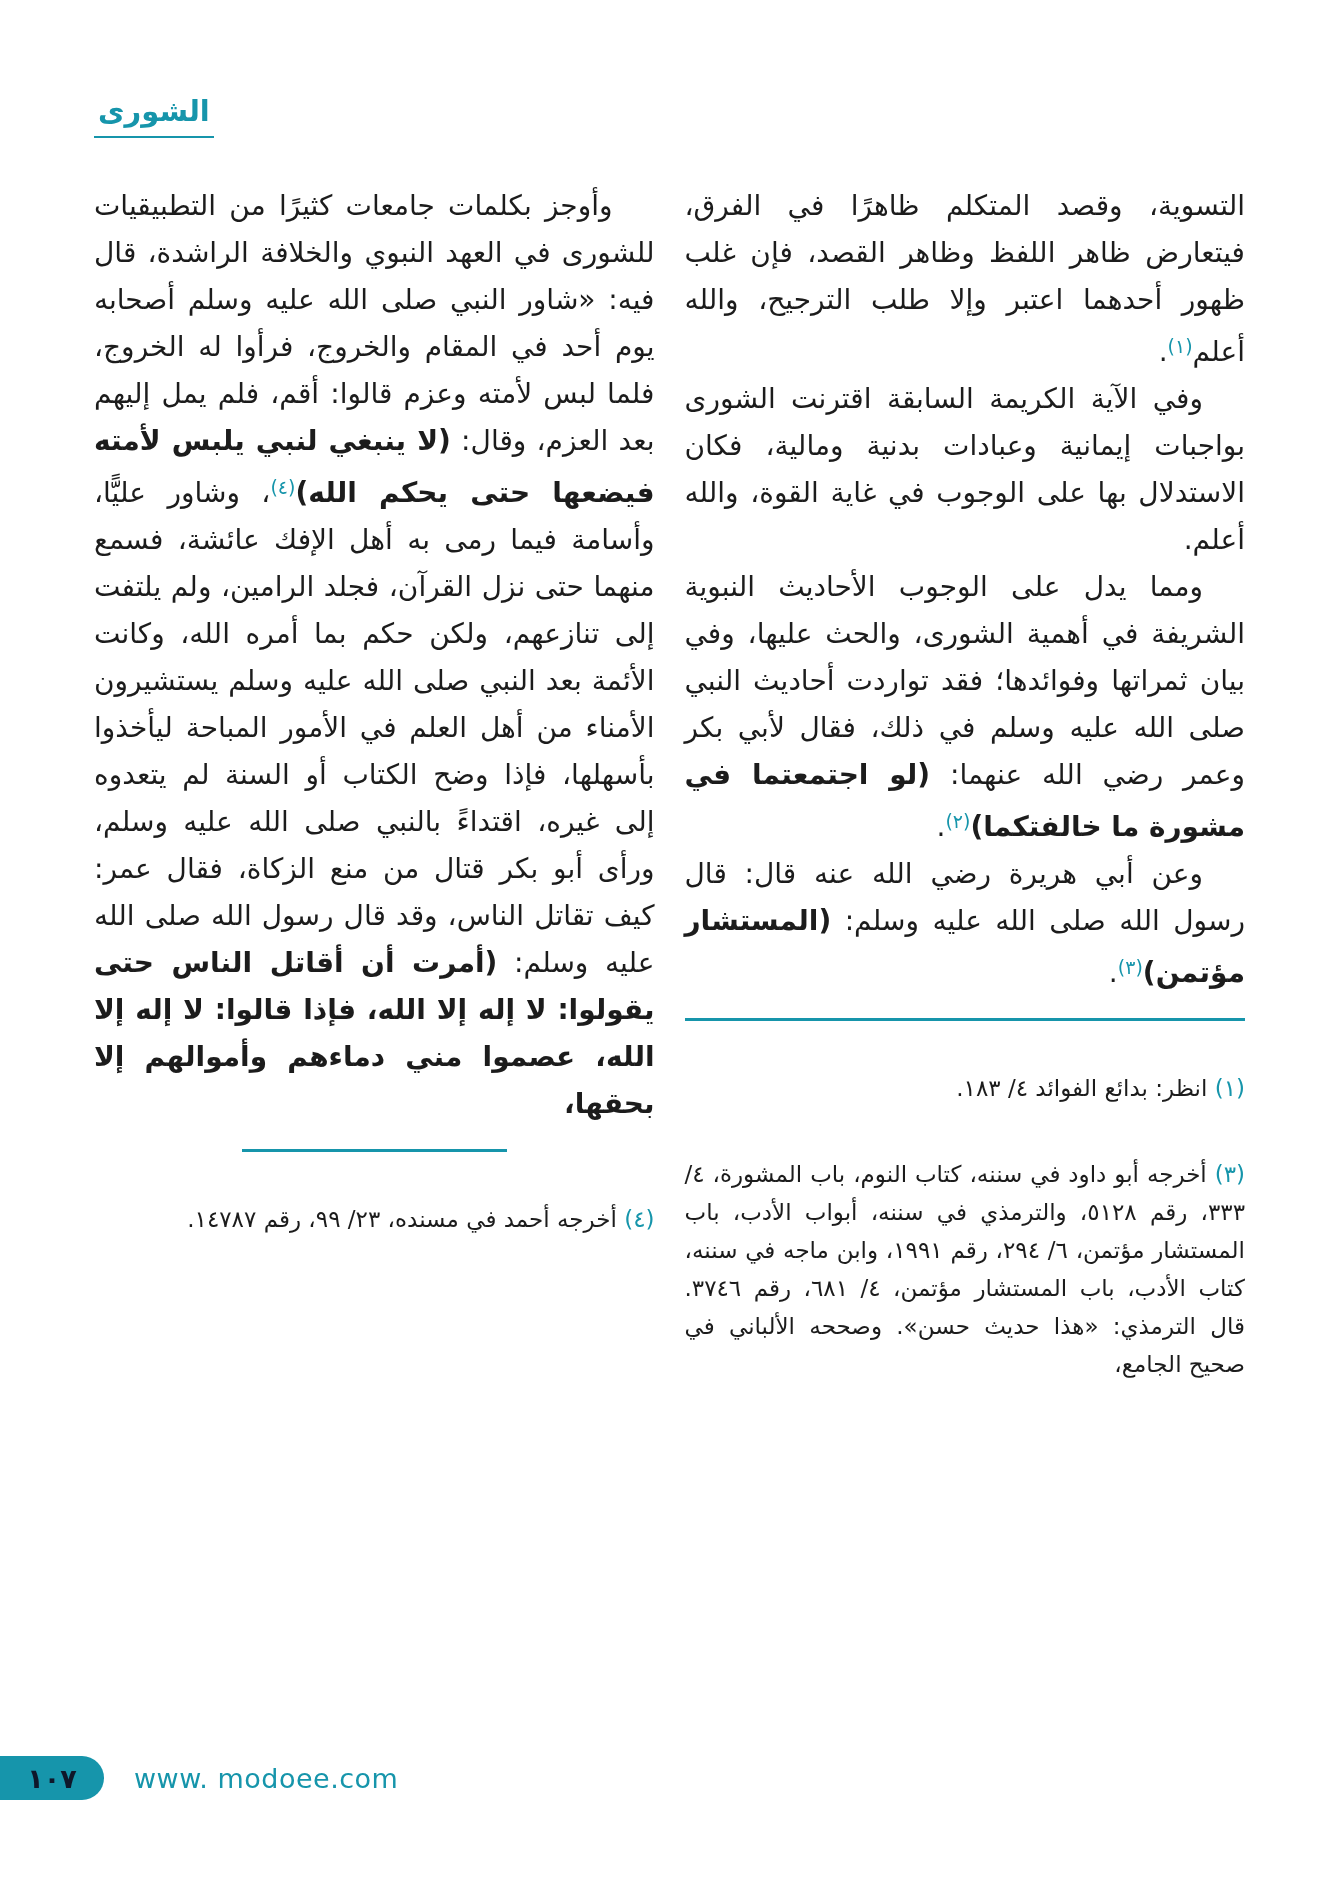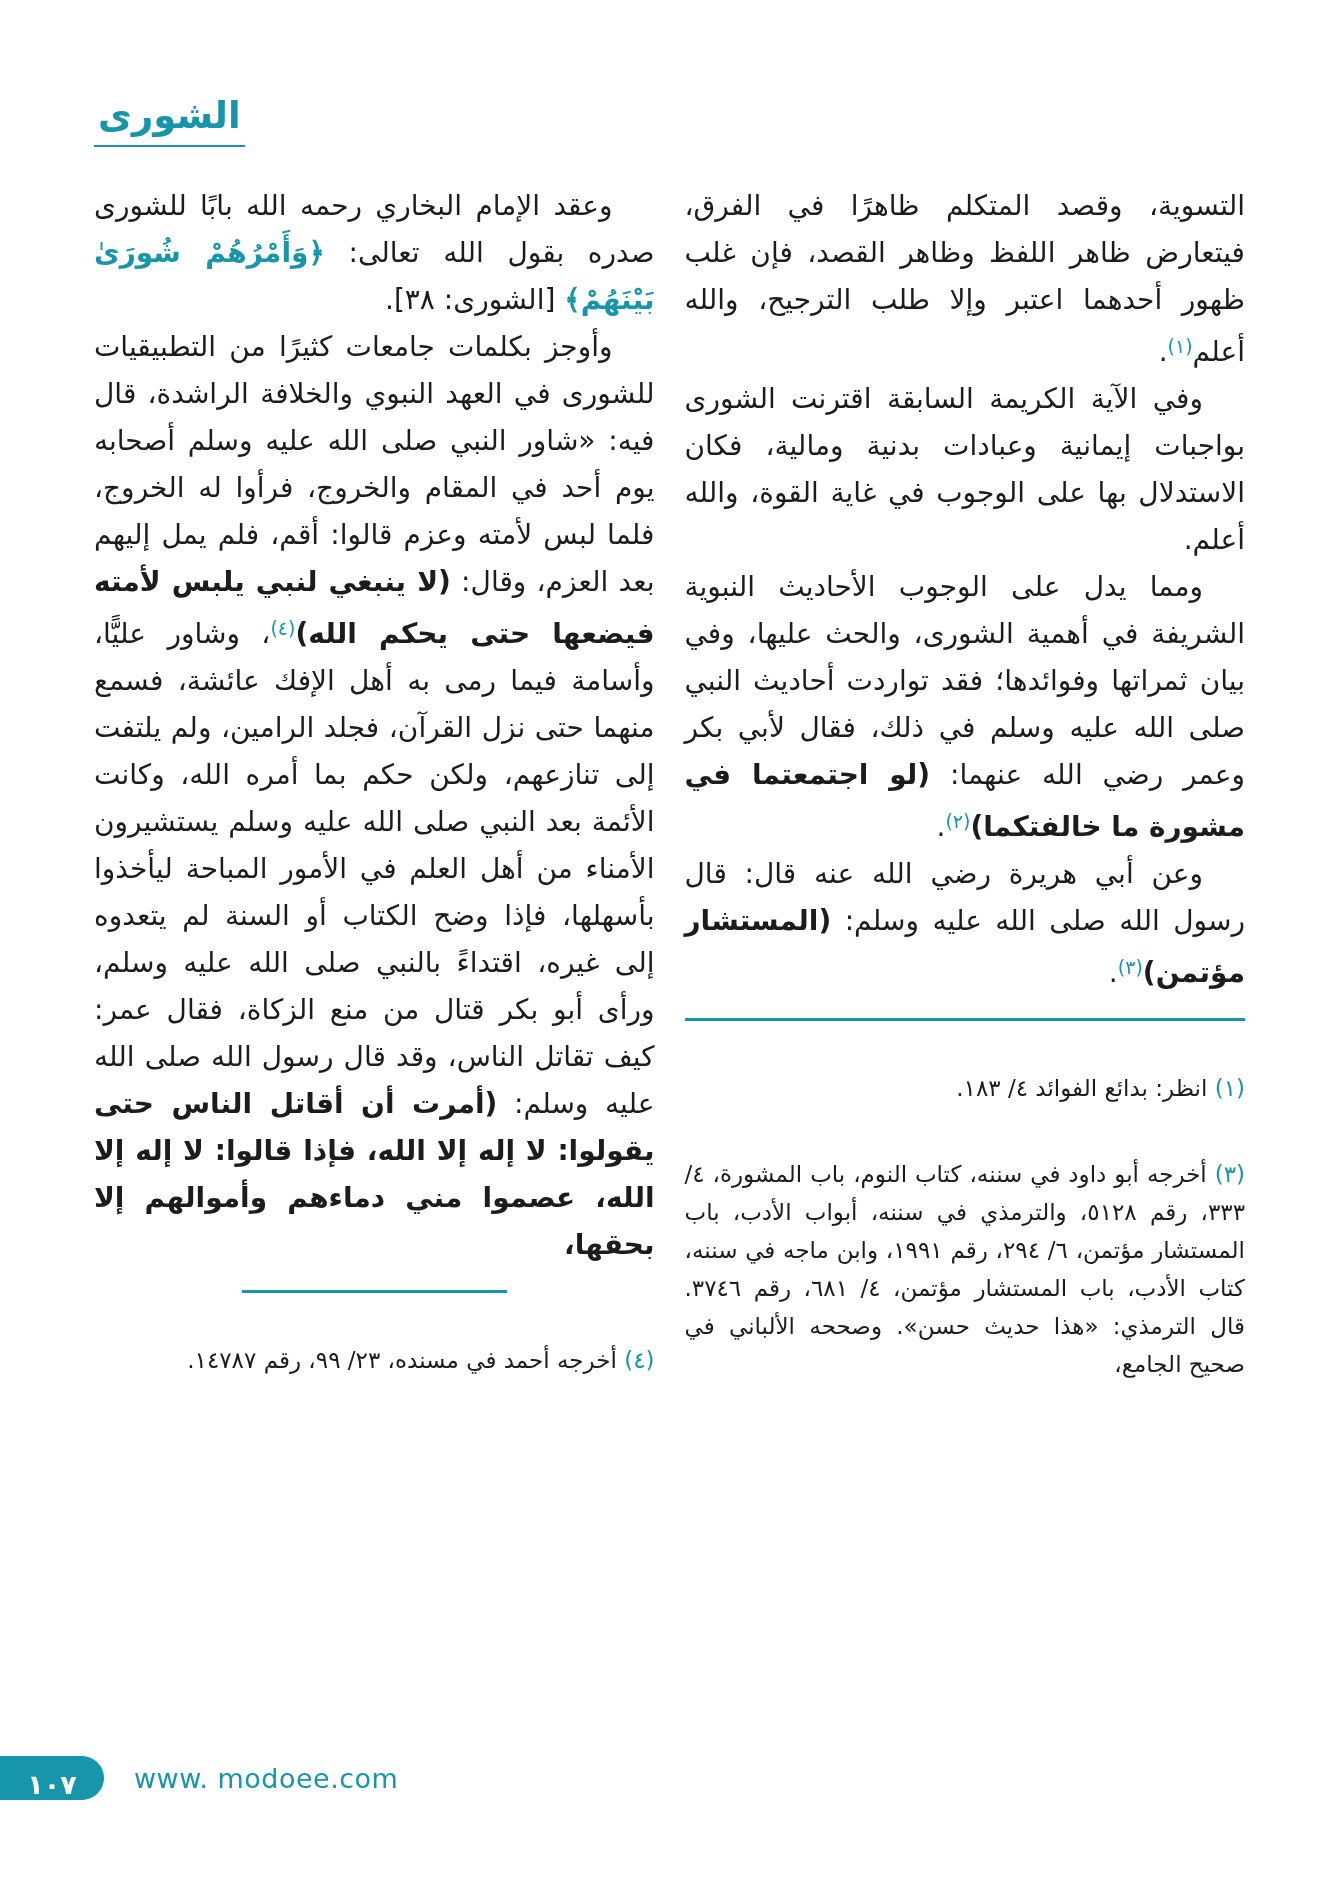--- a/index.html
+++ b/index.html
@@ -9,21 +9,21 @@
     width:1339px; height:1890px;
     margin:0 auto;
     background:#ffffff;
     font-family:"DejaVu Sans", sans-serif;
     color:#1c1c1c;
     overflow:hidden;
   }
   .header-title {
     position:absolute; top:94px; left:94px;
     color:var(--accent,#1695ab);
-    font-size:37px; font-weight:bold;
+    font-size:29px; font-weight:bold;
     padding:0 4px 8px 4px;
     border-bottom:2.5px solid var(--accent,#1695ab);
     direction:rtl;
   }
   .columns {
     position:absolute; top:182px; left:94px; right:94px;
     display:flex; gap:30px;
     direction:rtl;
   }
   .column { flex:1; min-width:0; }
@@ -51,22 +51,22 @@
     font-size:23px; line-height:38px;
     text-align:justify;
     margin-top:48px;
   }
   .footnotes p.cont { text-indent:150px; }
   .page-number-pill {
     position:absolute; left:0; top:1756px;
     width:104px; height:44px;
     background:var(--accent,#1695ab);
     border-radius:0 22px 22px 0;
-    color:#ffffff;
-    display:flex; align-items:flex-end; justify-content:center;
+    color:#0f172a;
+    display:flex; align-items:center; justify-content:center;
     font-size:27px; font-weight:bold;
   }
   .website {
     position:absolute; left:134px; top:1763px;
     color:var(--accent,#1695ab);
     font-size:27px; font-weight:normal;
     direction:ltr; letter-spacing:0.5px;
   }
 </style>
 </head>
@@ -87,21 +87,20 @@
         </div>
       <hr class="fn-sep">
       <div class="footnotes" id="right-foot">
           <p><span class="accent">(١) </span><span>انظر: بدائع الفوائد ٤/ ١٨٣.</span></p>
           <p><span class="accent">(٣) </span><span>أخرجه أبو داود في سننه، كتاب النوم، باب المشورة، ٤/ ٣٣٣، رقم ٥١٢٨، والترمذي في سننه، أبواب الأدب، باب المستشار مؤتمن، ٦/ ٢٩٤، رقم ١٩٩١، وابن ماجه في سننه، كتاب الأدب، باب المستشار مؤتمن، ٤/ ٦٨١، رقم ٣٧٤٦. قال الترمذي: «هذا حديث حسن». وصححه الألباني في صحيح الجامع،</span></p>
         </div>
     </section>
 
     <section class="column">
       <div class="body-text" id="left-main">
-          <p><span>وعقد الإمام البخاري رحمه الله بابًا للشورى صدره بقول الله تعالى: </span><span class="quran">﴿وَأَمْرُهُمْ شُورَىٰ بَيْنَهُمْ﴾</span><span> [الشورى: ٣٨].</span></p>
           <p><span>وأوجز بكلمات جامعات كثيرًا من التطبيقيات للشورى في العهد النبوي والخلافة الراشدة، قال فيه: «شاور النبي صلى الله عليه وسلم أصحابه يوم أحد في المقام والخروج، فرأوا له الخروج، فلما لبس لأمته وعزم قالوا: أقم، فلم يمل إليهم بعد العزم، وقال: </span><span class="b">(لا ينبغي لنبي يلبس لأمته فيضعها حتى يحكم الله)</span><span class="ref">(٤)</span><span>، وشاور عليًّا، وأسامة فيما رمى به أهل الإفك عائشة، فسمع منهما حتى نزل القرآن، فجلد الرامين، ولم يلتفت إلى تنازعهم، ولكن حكم بما أمره الله، وكانت الأئمة بعد النبي صلى الله عليه وسلم يستشيرون الأمناء من أهل العلم في الأمور المباحة ليأخذوا بأسهلها، فإذا وضح الكتاب أو السنة لم يتعدوه إلى غيره، اقتداءً بالنبي صلى الله عليه وسلم، ورأى أبو بكر قتال من منع الزكاة، فقال عمر: كيف تقاتل الناس، وقد قال رسول الله صلى الله عليه وسلم: </span><span class="b">(أمرت أن أقاتل الناس حتى يقولوا: لا إله إلا الله، فإذا قالوا: لا إله إلا الله، عصموا مني دماءهم وأموالهم إلا بحقها،</span></p>
         </div>
       <hr class="fn-sep short">
       <div class="footnotes" id="left-foot">
           <p><span class="accent">(٤) </span><span>أخرجه أحمد في مسنده، ٢٣/ ٩٩، رقم ١٤٧٨٧.</span></p>
         </div>
     </section>
 
   </div>
 

